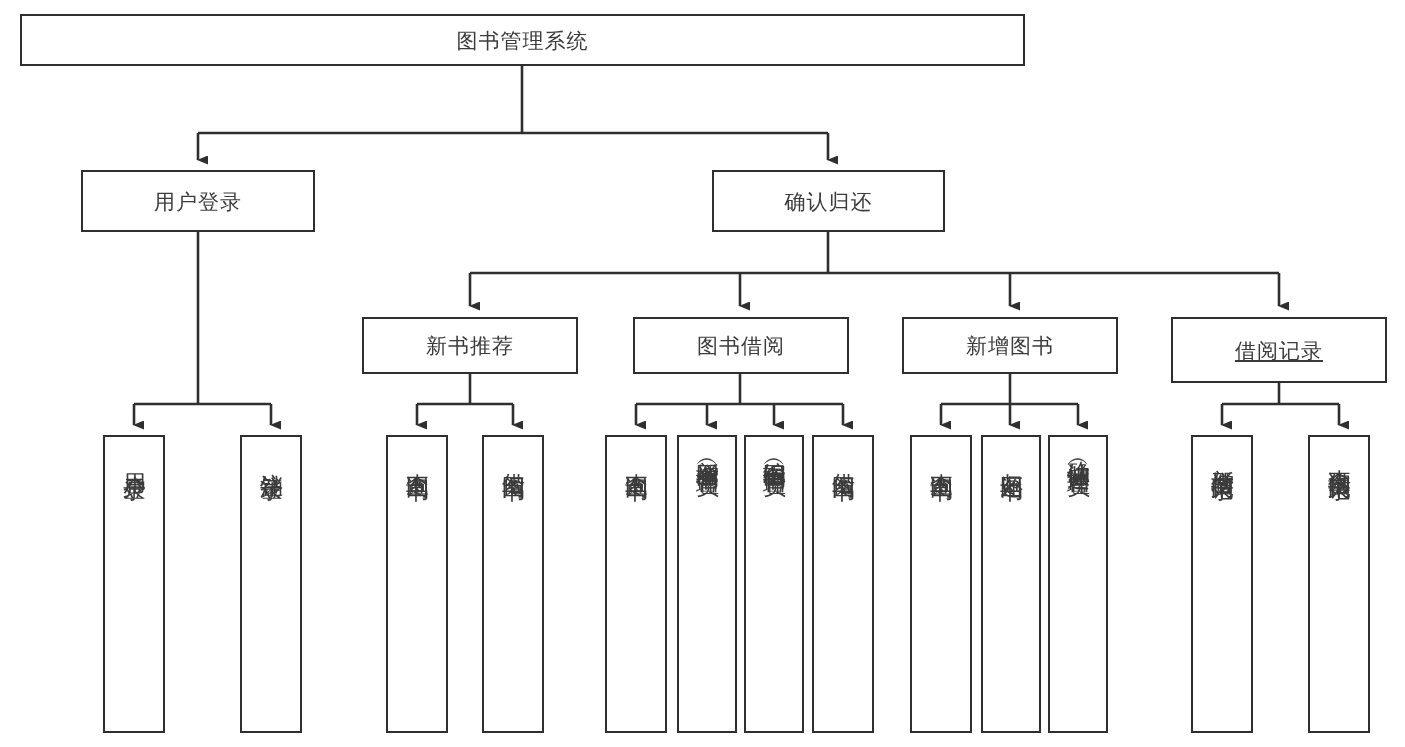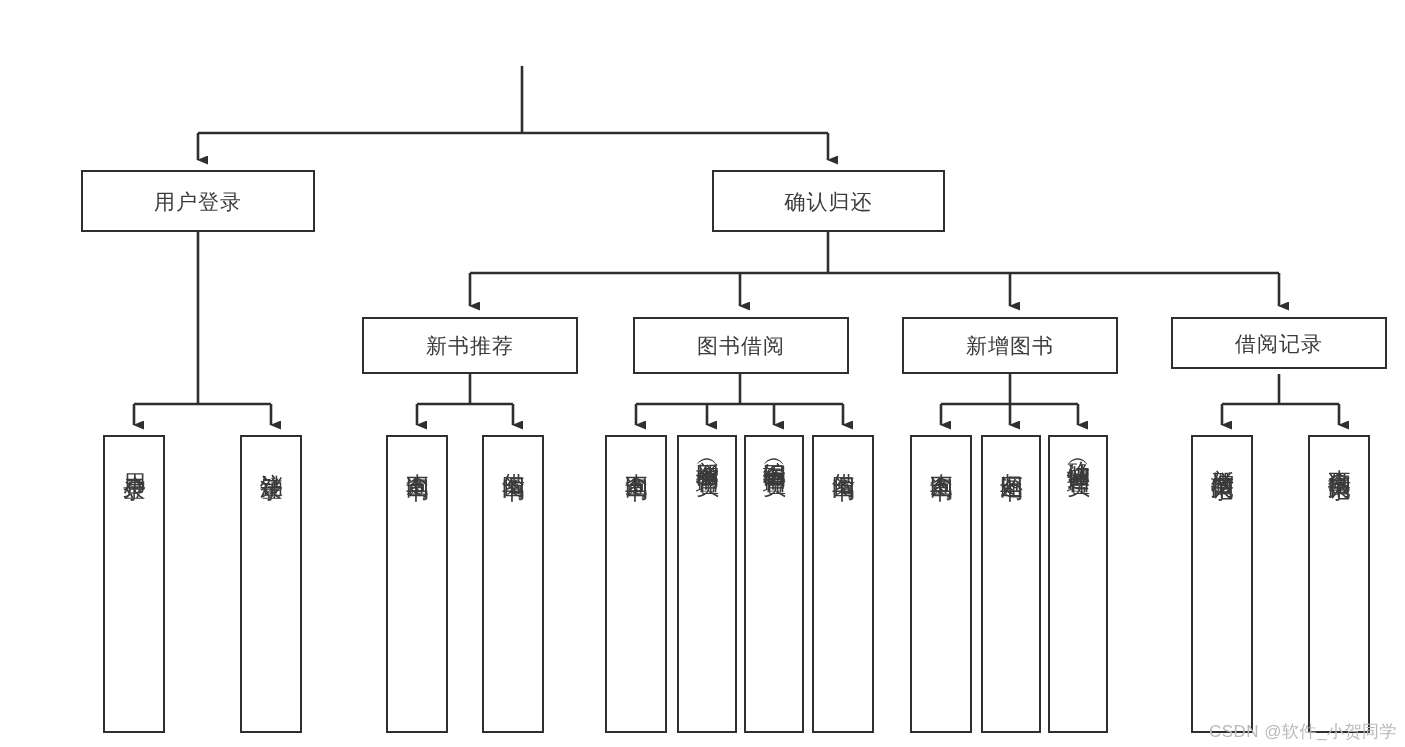--- a/index.html
+++ b/index.html
@@ -112,38 +112,41 @@
       <path d="M1010,404 L1010,425" marker-end="url(#arr)"></path>
       <path d="M1078,404 L1078,425" marker-end="url(#arr)"></path>
 
       <path d="M1279,374 L1279,404"></path>
       <path d="M1222,404 L1339,404"></path>
       <path d="M1222,404 L1222,425" marker-end="url(#arr)"></path>
       <path d="M1339,404 L1339,425" marker-end="url(#arr)"></path>
     </g>
   </svg>
 
+  <div class="node h" style="left:20px;top:14px;width:1005px;height:52px;">
+    <span class="lbl">图书管理系统</span>
+  </div>
 
   <div class="node h" style="left:81px;top:170px;width:234px;height:62px;">
     <span class="lbl">用户登录</span>
   </div>
   <div class="node h" style="left:712px;top:170px;width:233px;height:62px;">
     <span class="lbl">确认归还</span>
   </div>
 
   <div class="node h" style="left:633px;top:317px;width:216px;height:57px;">
     <span class="lbl">图书借阅</span>
   </div>
   <div class="node h" style="left:362px;top:317px;width:216px;height:57px;">
     <span class="lbl">新书推荐</span>
   </div>
   <div class="node h" style="left:902px;top:317px;width:216px;height:57px;">
     <span class="lbl">新增图书</span>
   </div>
-  <div class="node h" style="left:1171px;top:317px;width:216px;height:52px;">
+  <div class="node h" style="left:1171px;top:317px;width:216px;height:66px;text-decoration:underline;">
     <span class="lbl">借阅记录</span>
   </div>
 
   <div class="node v" style="left:103px;top:435px;width:62px;height:298px;">
     <span class="lbl">用户登录</span>
   </div>
   <div class="node v" style="left:240px;top:435px;width:62px;height:298px;">
     <span class="lbl">注销登录</span>
   </div>
 
@@ -177,15 +180,14 @@
     <span class="lbl" style="max-height:290px;">确认归还（管理员）</span>
   </div>
 
   <div class="node v" style="left:1191px;top:435px;width:62px;height:298px;padding-top:14px;">
     <span class="lbl" style="max-height:290px;">新增借阅记录</span>
   </div>
   <div class="node v" style="left:1308px;top:435px;width:62px;height:298px;padding-top:14px;">
     <span class="lbl" style="max-height:290px;">查询借阅记录</span>
   </div>
 
-  <div id="watermark">CSDN @软件_小贺同学</div>
 
 </div>
 
 </body></html>

